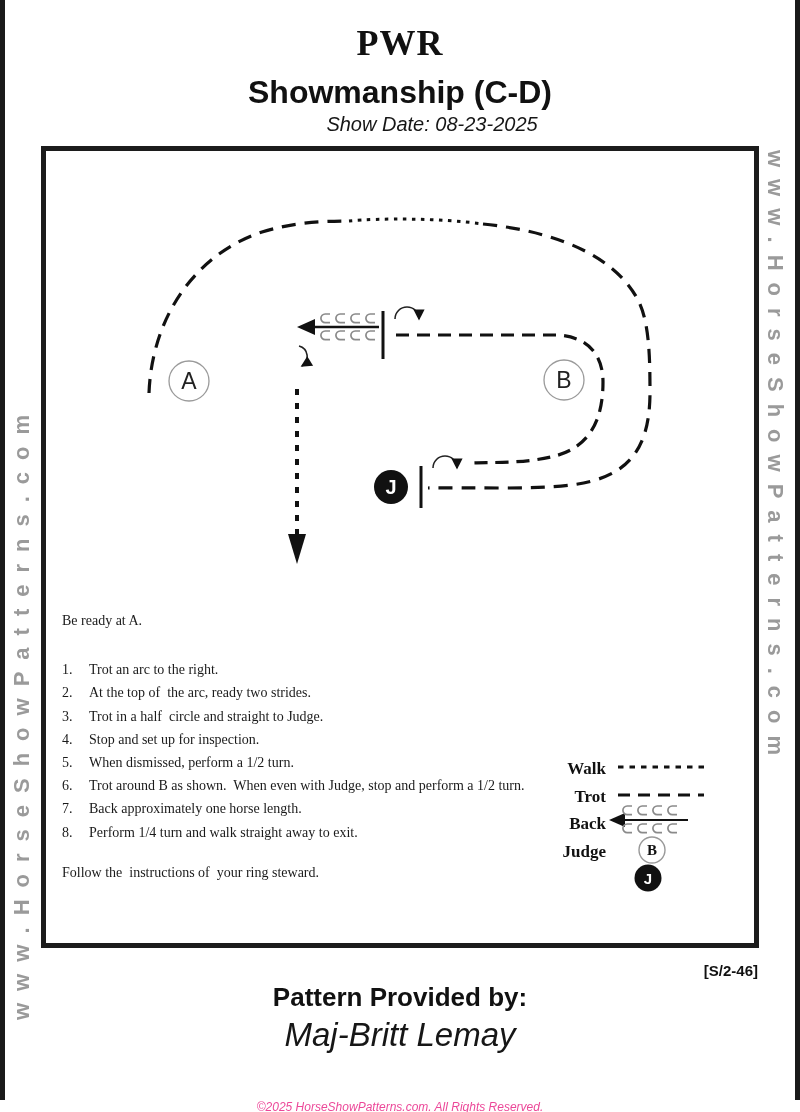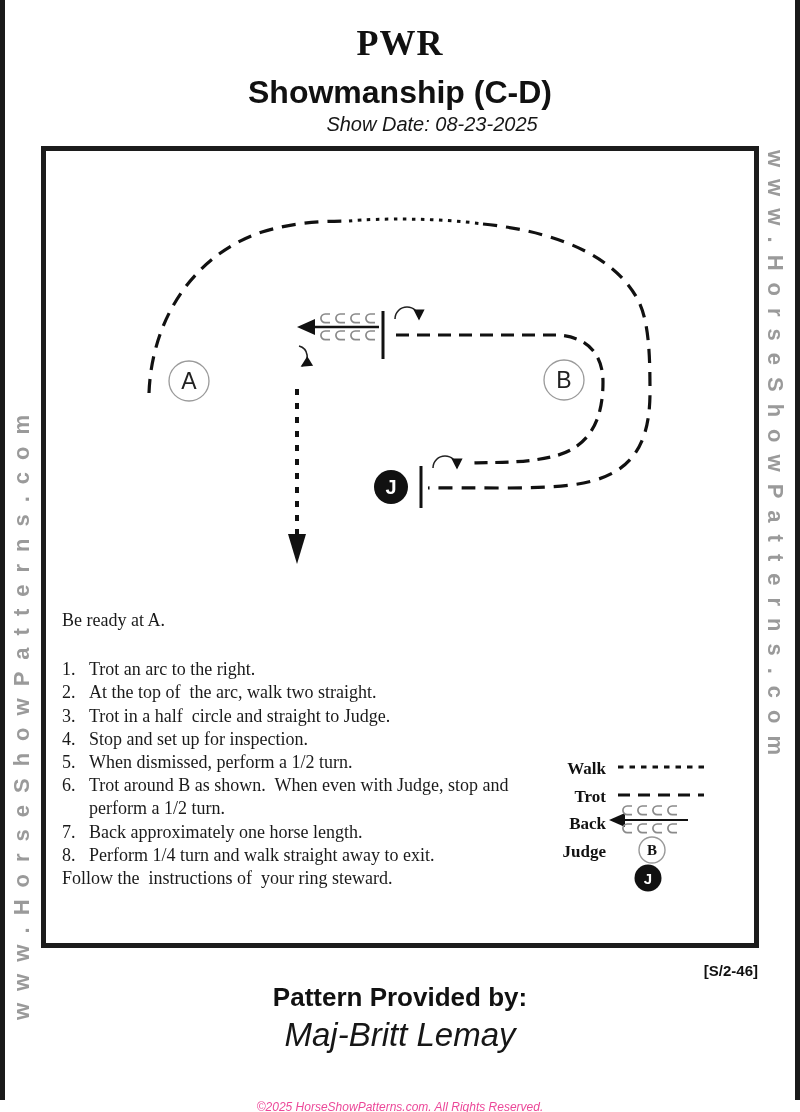--- a/index.html
+++ b/index.html
@@ -25,26 +25,26 @@
   .showdate{left:0;top:113px;width:100%;text-align:center;font-style:italic;font-size:20px;color:#161616;padding-left:32px;}
 
   
   .pattern-box{left:41px;top:146px;width:718px;height:802px;box-sizing:border-box;
                border:5px solid #1c1c1c;background:#fff;}
 
   .diagram-svg{left:0;top:0;width:800px;height:1112px;}
 
   
   .instr{left:62px;top:609px;width:470px;font-family:"Liberation Serif",serif;
-         font-size:18px;line-height:23.2px;color:#1a1a1a;}
+         font-size:14px;line-height:23.2px;color:#1a1a1a;}
   .instr .intro{margin:0 0 26px 0;white-space:pre-wrap;}
   .step{display:flex;}
   .step .num{width:27px;flex:none;}
   .step .txt{flex:1;white-space:pre-wrap;}
-  .instr .outro{white-space:pre-wrap;}
+  .instr .outro{margin-top:17px;white-space:pre-wrap;}
 
   
   .legend-labels{left:470px;top:755px;width:136px;text-align:right;
                  font-family:"Liberation Serif",serif;font-weight:bold;font-size:17px;
                  line-height:27.7px;color:#111;}
 
   
   .pattern-code{right:42px;top:962px;font-weight:bold;font-size:15px;}
   .provided-label{left:0;top:982px;width:100%;text-align:center;font-weight:bold;font-size:26px;}
   .provided-name{left:0;top:1016px;width:100%;text-align:center;font-style:italic;font-size:33px;color:#161616;}
@@ -150,21 +150,21 @@
   </svg>
 
   <div class="abs instr">
     <div class="intro">Be ready at A.</div>
     <div class="step">
       <span class="num">1.</span>
       <span class="txt">Trot an arc to the right.</span>
     </div>
     <div class="step">
       <span class="num">2.</span>
-      <span class="txt">At the top of  the arc, walk two straight.</span>
+      <span class="txt">At the top of  the arc, ready two strides.</span>
     </div>
     <div class="step">
       <span class="num">3.</span>
       <span class="txt">Trot in a half  circle and straight to Judge.</span>
     </div>
     <div class="step">
       <span class="num">4.</span>
       <span class="txt">Stop and set up for inspection.</span>
     </div>
     <div class="step">

